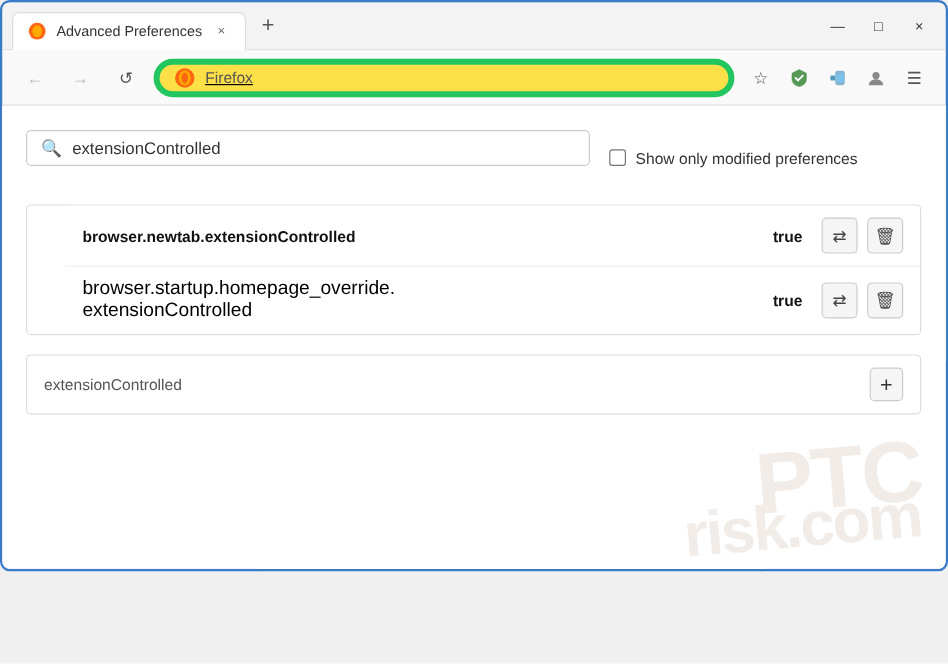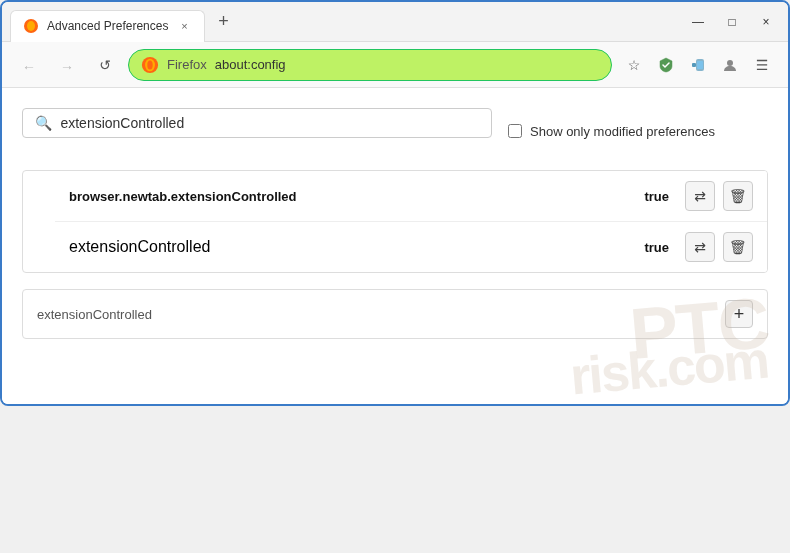--- a/index.html
+++ b/index.html
@@ -7,21 +7,21 @@
     body {
       width: 790px;
       height: 553px;
       background: #f0f0f0;
       font-family: -apple-system, BlinkMacSystemFont, 'Segoe UI', Arial, sans-serif;
       overflow: hidden;
     }
 
     .window {
       width: 790px;
-      height: 406px;
+      height: 476px;
       border: 2px solid #3a7bc8;
       border-radius: 8px;
       background: #fff;
       display: flex;
       flex-direction: column;
       overflow: hidden;
     }
 
     
     .titlebar {
@@ -119,26 +119,27 @@
       cursor: pointer;
       font-size: 14px;
       color: #555;
     }
     .nav-btn.disabled { color: #bbb; cursor: default; }
 
     .address-bar {
       display: flex;
       align-items: center;
       flex: 1;
-      background: #bef264;
-      border: 1px solid #22c55e;
+      background: #fde047;
+      border: 5px solid #22c55e;
       border-radius: 20px;
       padding: 0 12px;
       height: 32px;
       gap: 8px;
+      text-decoration: underline;
     }
 
     .firefox-logo {
       width: 18px;
       height: 18px;
       flex-shrink: 0;
     }
 
     .site-name {
       font-size: 13px;
@@ -399,21 +400,20 @@
     <div class="nav-btn disabled">→</div>
     <div class="nav-btn">↺</div>
     <div class="address-bar">
 
       <svg class="firefox-logo" viewBox="0 0 20 20">
         <circle cx="10" cy="10" r="9" fill="#ff6611"></circle>
         <ellipse cx="10" cy="10" rx="5.5" ry="7" fill="#ffaa00"></ellipse>
         <ellipse cx="10" cy="10" rx="3" ry="5" fill="#ff6611"></ellipse>
       </svg>
       <span class="site-name">Firefox</span>
-      <span class="url-text">about:config</span>
     </div>
     <div class="nav-icons">
       <div class="nav-icon-btn">☆</div>
       <div class="nav-icon-btn">
         <svg width="16" height="16" viewBox="0 0 16 16" fill="none">
           <path d="M8 1L2 4v5c0 3 2.5 5.5 6 6 3.5-.5 6-3 6-6V4L8 1z" fill="#595" stroke="#595" stroke-width="0.5"></path>
           <path d="M5 8l2 2 4-4" stroke="white" stroke-width="1.5" fill="none" stroke-linecap="round"></path>
         </svg>
       </div>
       <div class="nav-icon-btn">
@@ -455,20 +455,21 @@
         <span class="pref-name">browser.newtab.extensionControlled</span>
         <span class="pref-value">true</span>
         <div class="pref-actions">
           <div class="action-btn">⇄</div>
           <div class="action-btn">🗑</div>
         </div>
       </div>
 
       <div class="pref-row">
         <div class="pref-name-multi">
+          <span>browser.startup.homepage_override.</span>
           <span>extensionControlled</span>
         </div>
         <span class="pref-value">true</span>
         <div class="pref-actions">
           <div class="action-btn">⇄</div>
           <div class="action-btn">🗑</div>
         </div>
       </div>
 
     </div>

